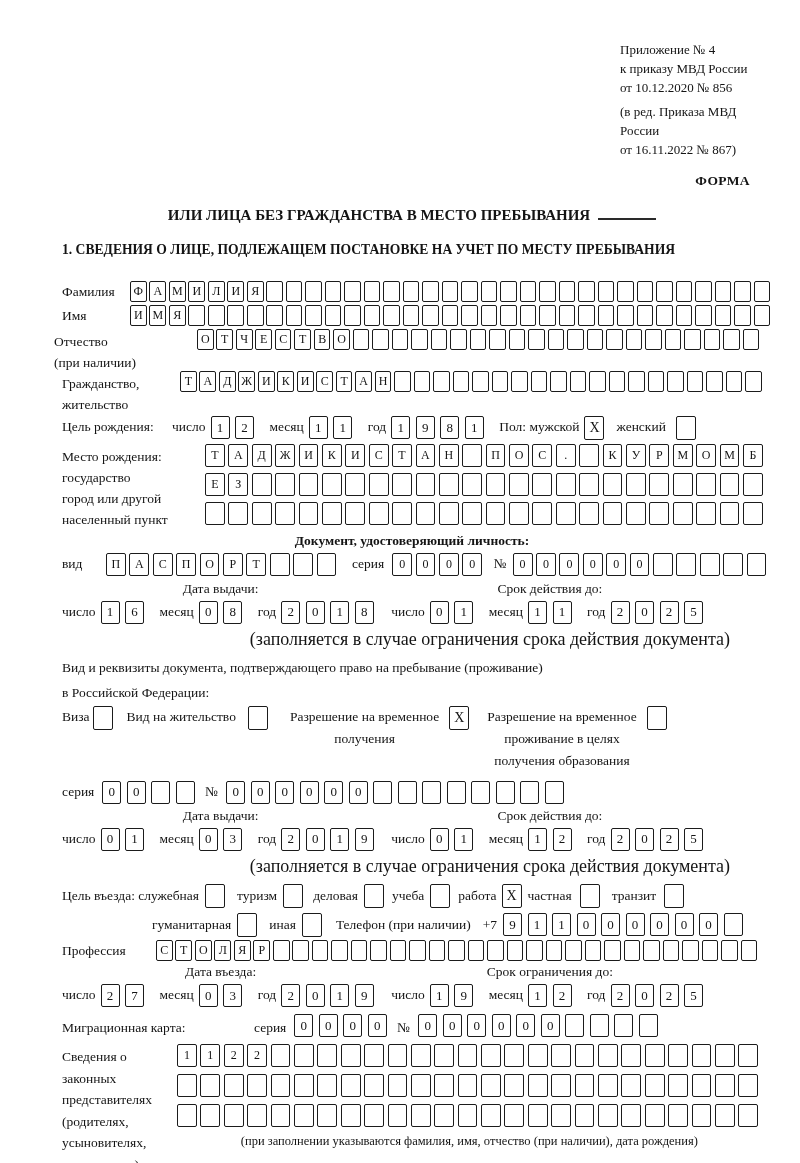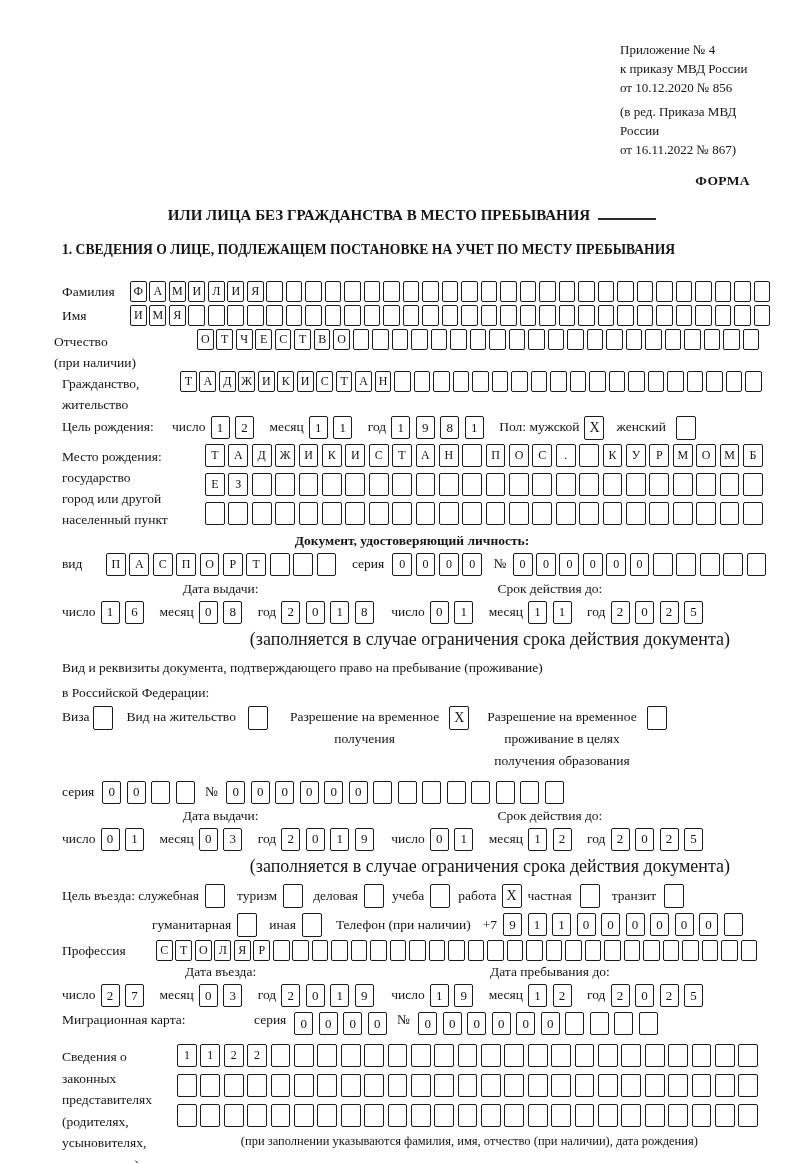--- a/index.html
+++ b/index.html
@@ -84,21 +84,21 @@
 
   #row-resseries{margin-top:8px;align-items:center;height:25px;}
 
   
   #row-purpose{margin-top:6px;align-items:center;height:25px;}
   #row-purpose2{margin-top:4px;align-items:center;height:25px;margin-left:90px;}
 
   #row-profession{margin-top:3px;}
   #row-profession .flabel{width:94px;}
 
-  #row-migcard{margin-top:5px;align-items:flex-start;height:25px;}
+  #row-migcard{margin-top:5px;align-items:flex-end;height:25px;}
   #row-migcard .flabel{width:192px;padding-top:0;}
 
   #row-legal{margin-top:7px;}
   #row-legal .flabel{width:115px;line-height:21.5px;padding-top:2px;}
   #row-legal .rows .boxrow{margin-bottom:7px;}
   #legal-note{font-size:12.5px;text-align:center;margin-top:7px;}
 </style>
 </head>
 <body>
 
@@ -666,21 +666,21 @@
         <span class="lbl ml10">год</span>
         <div class="boxrow date">
             <span class="box">2</span>
             <span class="box">0</span>
             <span class="box">1</span>
             <span class="box">9</span>
           </div>
       </div>
     </div>
     <div class="dg dg2">
-      <div class="dg-title">Дата пребывания до:</div>
+      <div class="dg-title">Срок ограничения до:</div>
       <div class="dg-line">
         <span class="lbl">число</span>
         <div class="boxrow date">
             <span class="box">1</span>
             <span class="box">9</span>
           </div>
         <span class="lbl ml10">месяц</span>
         <div class="boxrow date">
             <span class="box">1</span>
             <span class="box">2</span>

